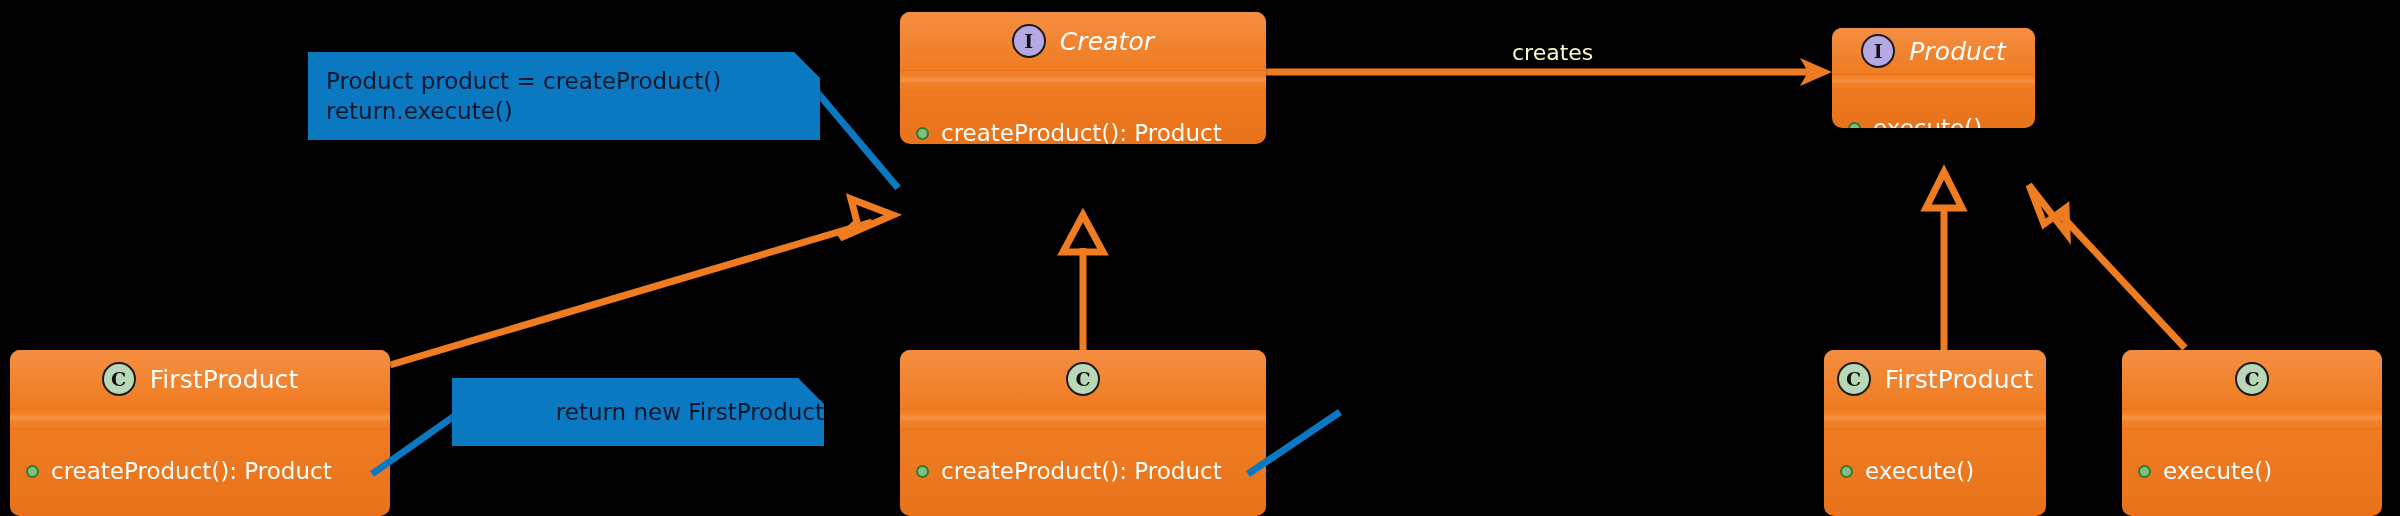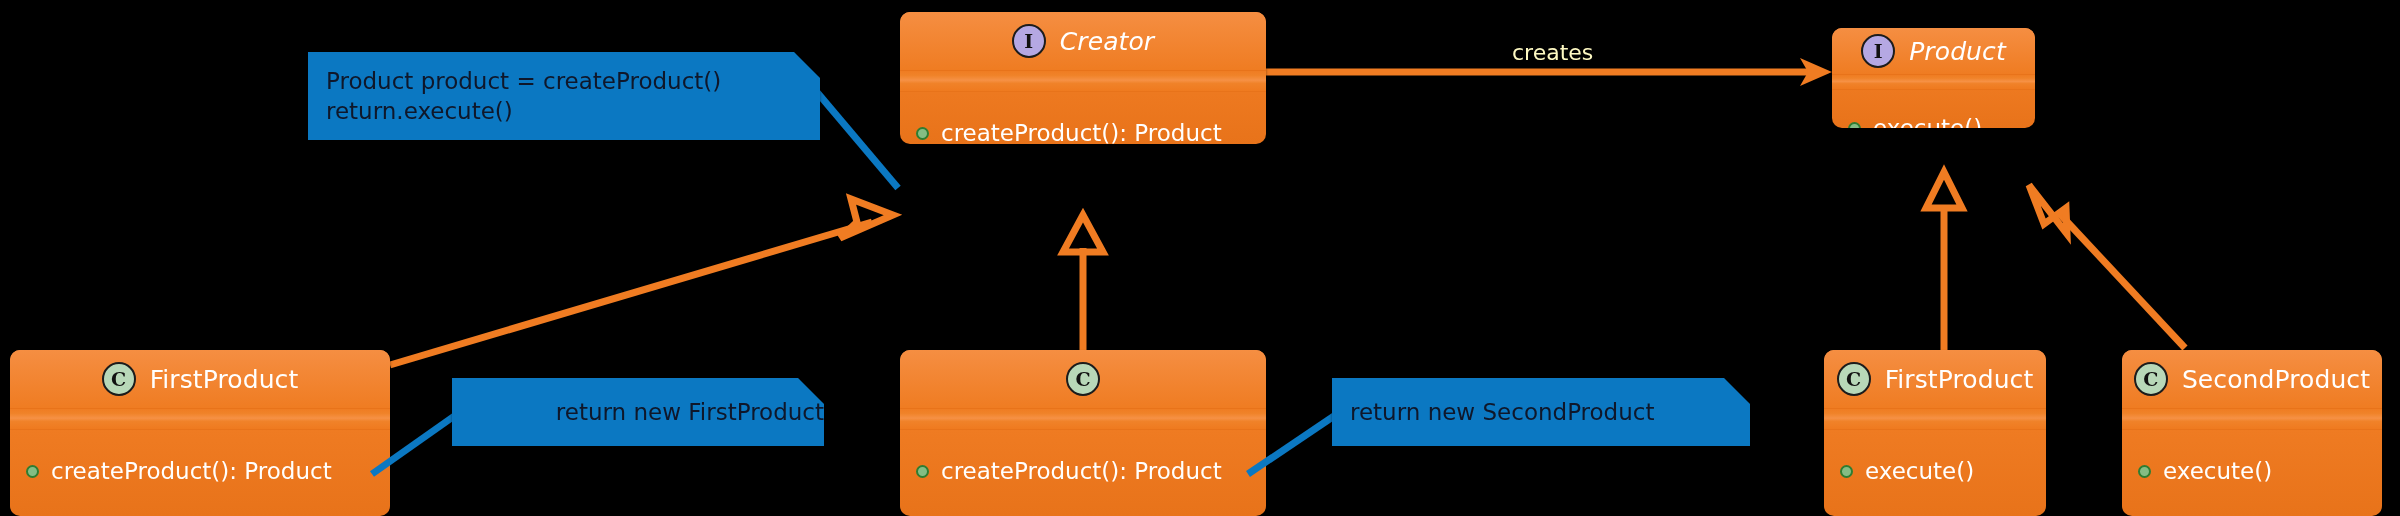--- a/index.html
+++ b/index.html
@@ -267,21 +267,20 @@
       <div class="member-row">
         <span class="member-dot"></span>
         <span class="member-label">execute()</span>
       </div>
     </div>
   </div>
 
   <div class="uml-box" style="left:2122px; top:350px; width:260px; height:166px;">
     <div class="uml-header" style="height:58px;">
       <span class="stereo-badge badge-class">C</span>
-      <span class="uml-title">SecondProduct</span>
     </div>
     <div class="uml-sep"></div>
     <div class="uml-members">
       <div class="member-row">
         <span class="member-dot"></span>
         <span class="member-label">execute()</span>
       </div>
     </div>
   </div>
 
@@ -298,18 +297,14 @@
     <div class="note-fold"></div>
     <div class="note-line">Product product = createProduct()</div>
     <div class="note-line">return.execute()</div>
   </div>
 
   <div class="uml-note" style="left:452px; top:378px; width:372px; height:68px;align-items:flex-end;">
     <div class="note-fold"></div>
     <div class="note-line">return new FirstProduct</div>
   </div>
 
-  <div class="uml-note" style="left:1332px; top:378px; width:418px; height:68px;">
-    <div class="note-fold"></div>
-    <div class="note-line">return new SecondProduct</div>
-  </div>
 
 </div>
 
 </body></html>

